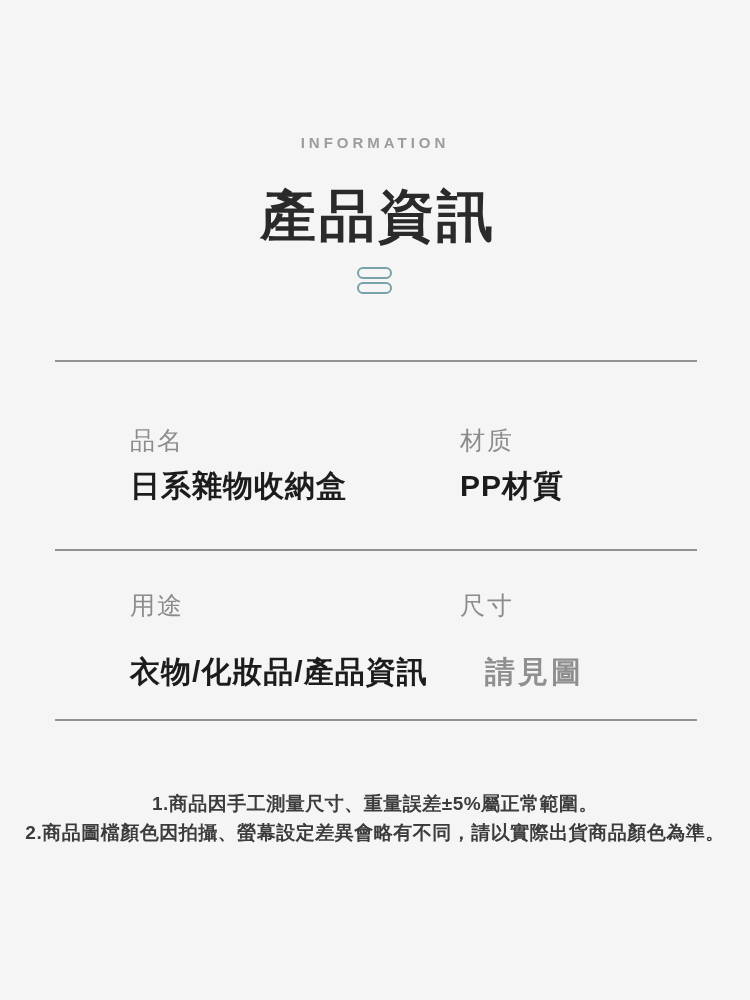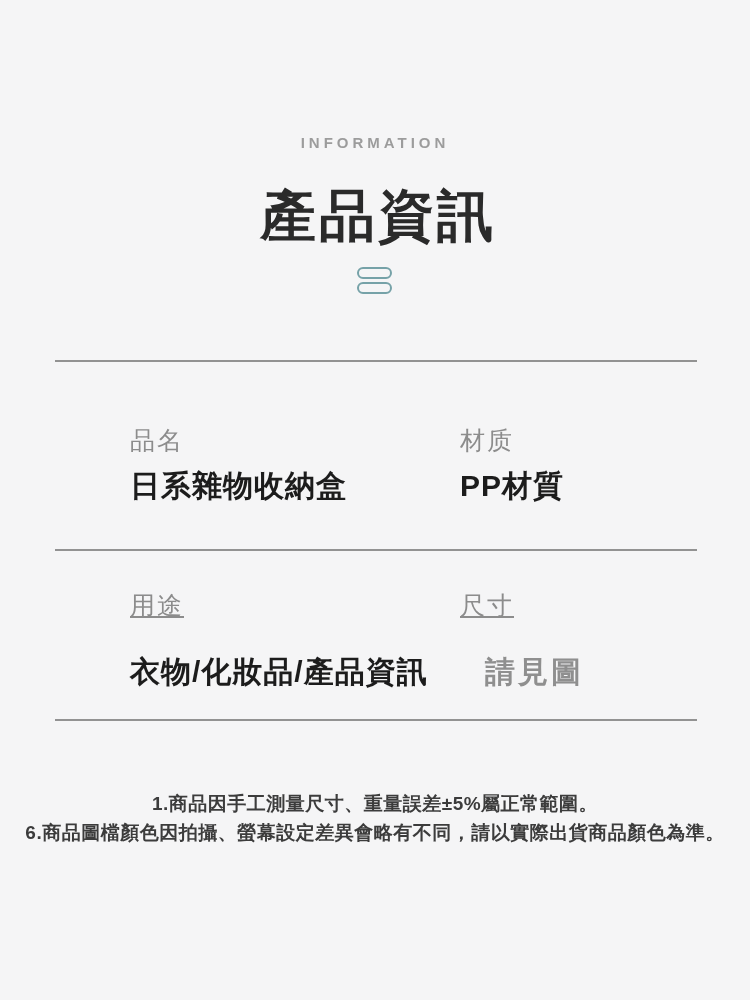--- a/index.html
+++ b/index.html
@@ -70,21 +70,21 @@
     letter-spacing: 1px;
   }
   .spec-value.muted {
     color: #8f8f8f;
     letter-spacing: 3px;
   }
   .col-left  { left: 130px; }
   .col-right { left: 460px; }
   .row1-label { top: 404px; margin-top: 20px; }
   .row1-value { top: 466px; }
-  .row2-label { top: 589px; text-decoration: underline; }
+  .row2-label { top: 589px; }
   .row2-value { top: 652px; }
   .indent { left: 485px; }
   .notes {
     position: absolute;
     top: 789px; left: 0; width: 750px;
     text-align: center;
   }
   .note-line {
     font-size: 19px;
     font-weight: bold;
@@ -118,16 +118,16 @@
 
   <div class="spec-label col-left row2-label">用途</div>
   <div class="spec-label col-right row2-label">尺寸</div>
   <div class="spec-value col-left row2-value">衣物/化妝品/產品資訊</div>
   <div class="spec-value muted indent row2-value">請見圖</div>
 
   <div class="divider d3"></div>
 
   <div class="notes">
     <div class="note-line">1.商品因手工測量尺寸、重量誤差±5%屬正常範圍。</div>
-    <div class="note-line">6.商品圖檔顏色因拍攝、螢幕設定差異會略有不同，請以實際出貨商品顏色為準。</div>
+    <div class="note-line">2.商品圖檔顏色因拍攝、螢幕設定差異會略有不同，請以實際出貨商品顏色為準。</div>
   </div>
 
 </div>
 
 </body></html>

